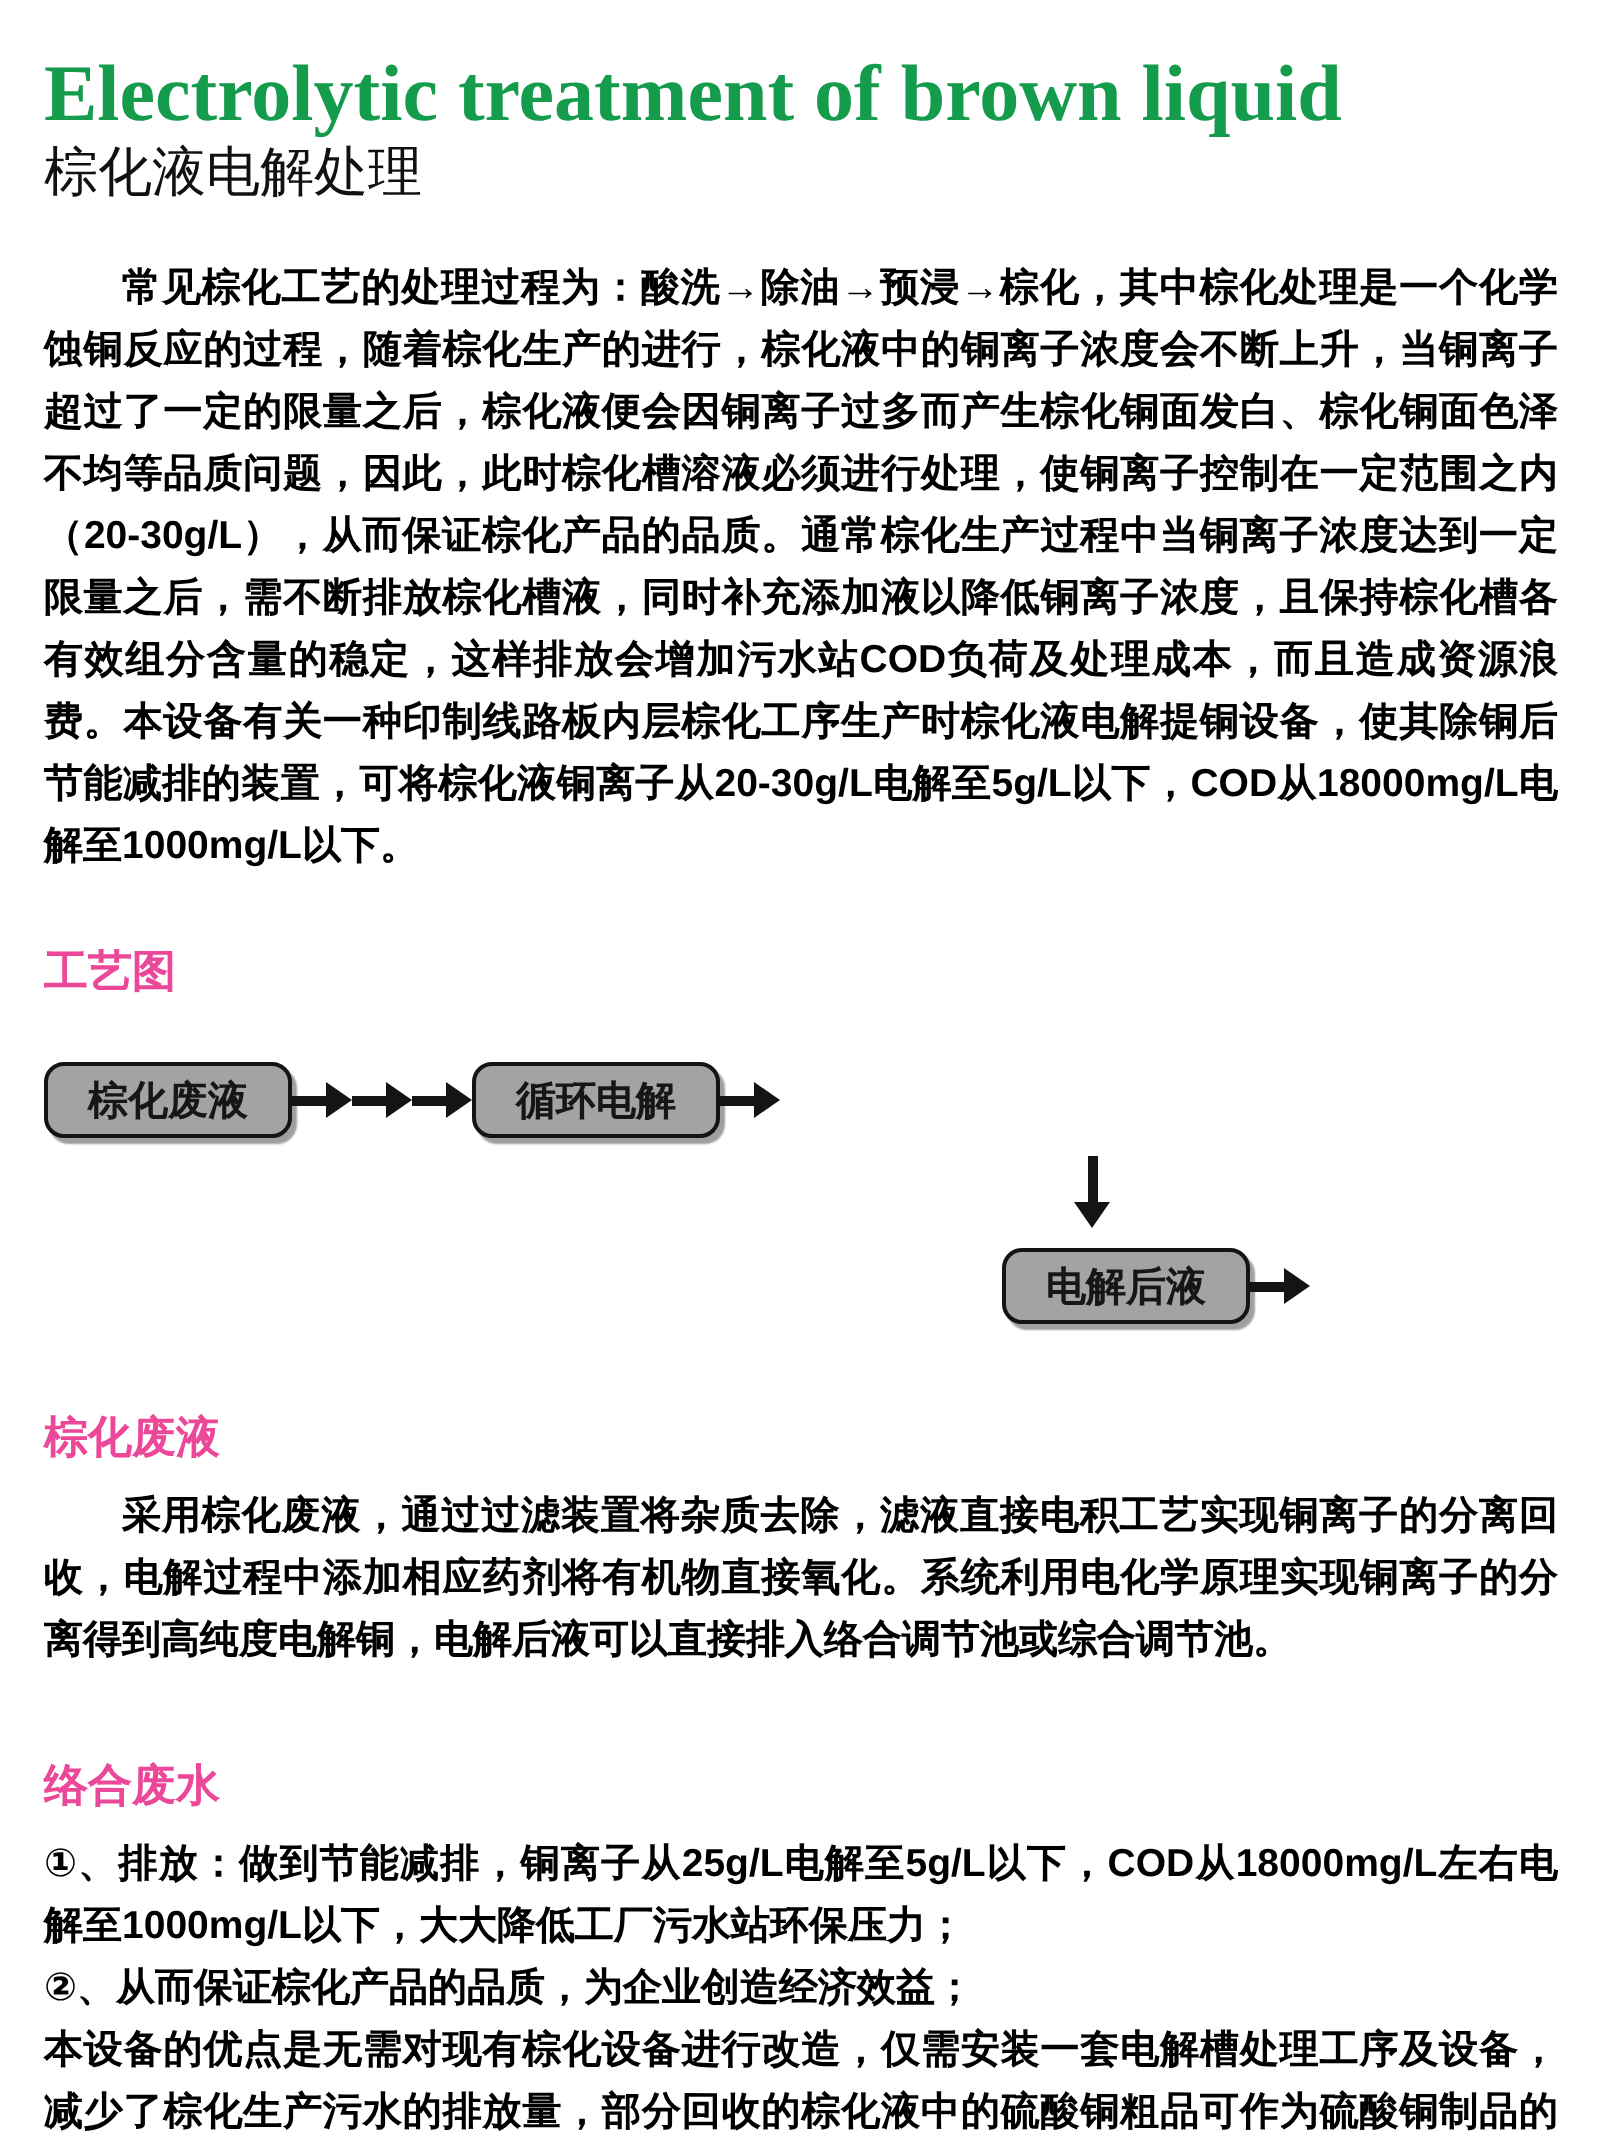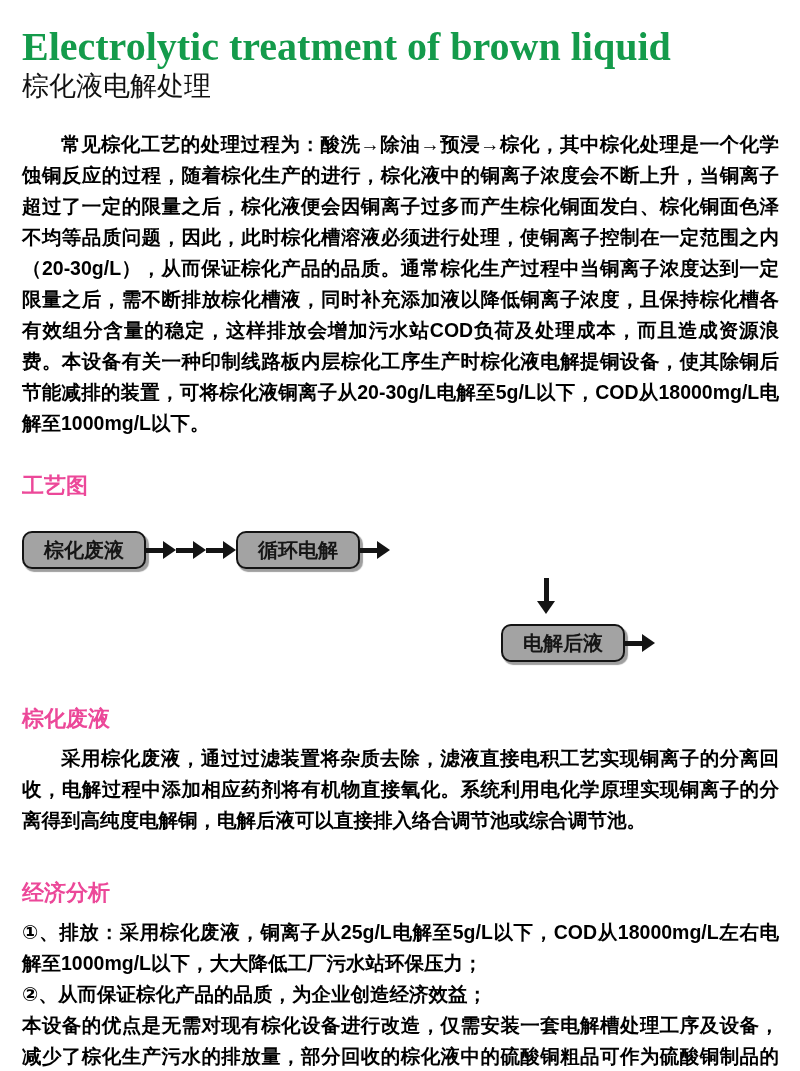--- a/index.html
+++ b/index.html
@@ -142,20 +142,20 @@
       <div class="arrow-right">
           <span class="shaft"></span>
           <span class="head"></span>
         </div>
     </div>
   </div>
 
   <h3 class="section-heading process-heading">棕化废液</h3>
   <p class="para indent process-text">采用棕化废液，通过过滤装置将杂质去除，滤液直接电积工艺实现铜离子的分离回收，电解过程中添加相应药剂将有机物直接氧化。系统利用电化学原理实现铜离子的分离得到高纯度电解铜，电解后液可以直接排入络合调节池或综合调节池。</p>
 
-  <h3 class="section-heading economy-heading">经济分析</h3>
+  <h3 class="section-heading economy-heading">络合废水</h3>
   <div class="economy-block">
-    <p class="para">①、排放：采用棕化废液，铜离子从25g/L电解至5g/L以下，COD从18000mg/L左右电解至1000mg/L以下，大大降低工厂污水站环保压力；</p>
+    <p class="para">①、排放：做到节能减排，铜离子从25g/L电解至5g/L以下，COD从18000mg/L左右电解至1000mg/L以下，大大降低工厂污水站环保压力；</p>
     <p class="para">②、从而保证棕化产品的品质，为企业创造经济效益；</p>
     <p class="para">本设备的优点是无需对现有棕化设备进行改造，仅需安装一套电解槽处理工序及设备，减少了棕化生产污水的排放量，部分回收的棕化液中的硫酸铜粗品可作为硫酸铜制品的原料，具有重要经济意义与环保意义。</p>
   </div>
 
 </div>
 
 </body></html>

